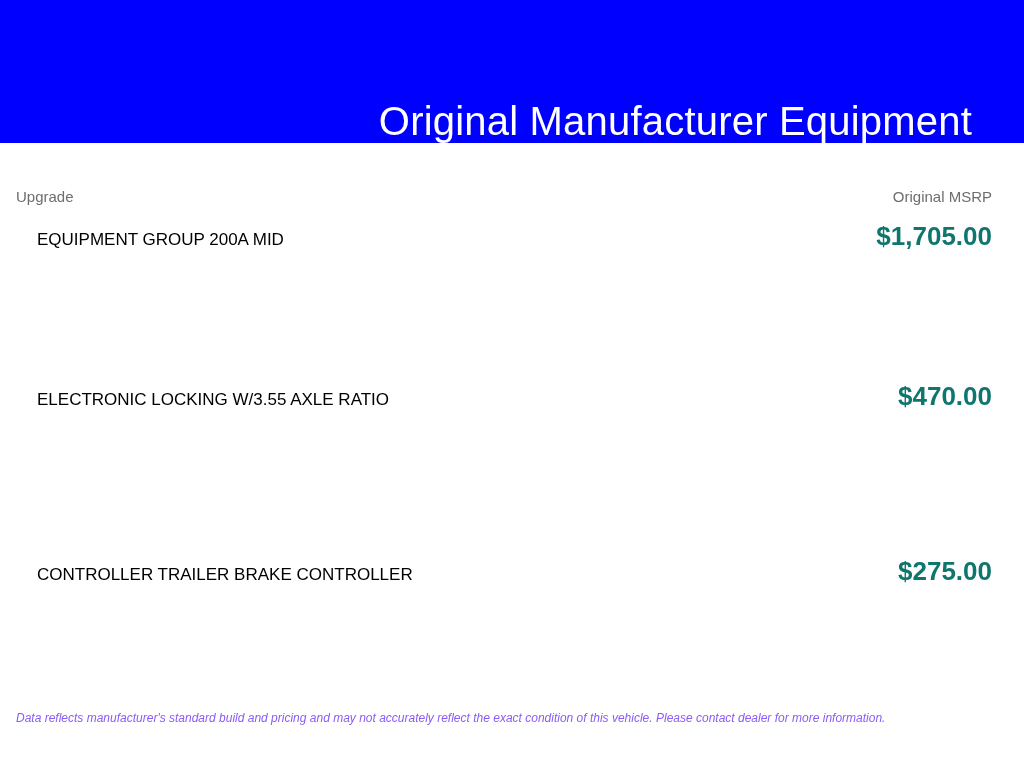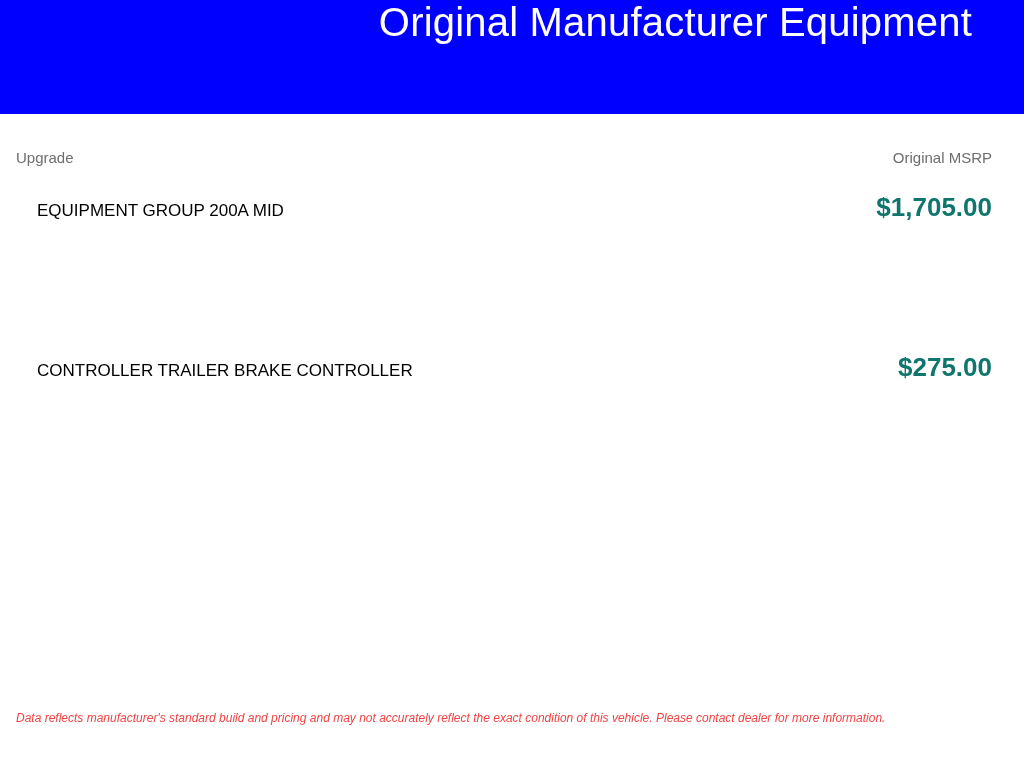--- a/index.html
+++ b/index.html
@@ -20,24 +20,24 @@
     position: relative;
     width: 1024px;
     height: 768px;
     background: #ffffff;
     box-sizing: border-box;
   }
 
   
   .header-banner {
     width: 100%;
-    height: 114px;
+    height: 143px;
     background: #0000FF;
     display: flex;
-    align-items: flex-start;
+    align-items: flex-end;
     justify-content: flex-end;
     box-sizing: border-box;
     padding-right: 52px;
   }
   .header-title {
     color: #ffffff;
     font-size: 40px;
     font-weight: 400;
     line-height: 1.1;
     letter-spacing: 0.2px;
@@ -49,21 +49,21 @@
     width: 100%;
     box-sizing: border-box;
     padding: 0 32px 0 16px;
   }
 
   .table-head-row {
     display: flex;
     align-items: baseline;
     justify-content: space-between;
     height: 78px;
-    padding-top: 20px;
+    padding-top: 30px;
     box-sizing: border-box;
   }
   .col-head {
     font-size: 15px;
     font-weight: 400;
     color: #6e6e6e;
     line-height: 1.2;
   }
   .col-head.right {
     text-align: right;
@@ -104,21 +104,21 @@
 
   
   .disclaimer {
     position: absolute;
     left: 16px;
     right: 28px;
     top: 711px;
     font-size: 12px;
     font-style: italic;
     font-weight: 400;
-    color: #ef4444;
+    color: #8b5cf6;
     line-height: 1.3;
     white-space: nowrap;
   }
 </style>
 </head>
 <body>
 
 <div class="page">
 
   <div class="header-banner">
@@ -132,20 +132,24 @@
       <div class="col-head right">Original MSRP</div>
     </div>
 
     <div class="table-body">
 
       <div class="equip-row">
         <div class="equip-name">EQUIPMENT GROUP 200A MID</div>
         <div class="equip-price">$1,705.00</div>
       </div>
 
+      <div class="equip-row">
+        <div class="equip-name">ELECTRONIC LOCKING W/3.55 AXLE RATIO</div>
+        <div class="equip-price">$470.00</div>
+      </div>
 
       <div class="equip-row">
         <div class="equip-name">CONTROLLER TRAILER BRAKE CONTROLLER</div>
         <div class="equip-price">$275.00</div>
       </div>
 
     </div>
   </div>
 
   <div class="disclaimer">Data reflects manufacturer's standard build and pricing and may not accurately reflect the exact condition of this vehicle. Please contact dealer for more information.</div>

